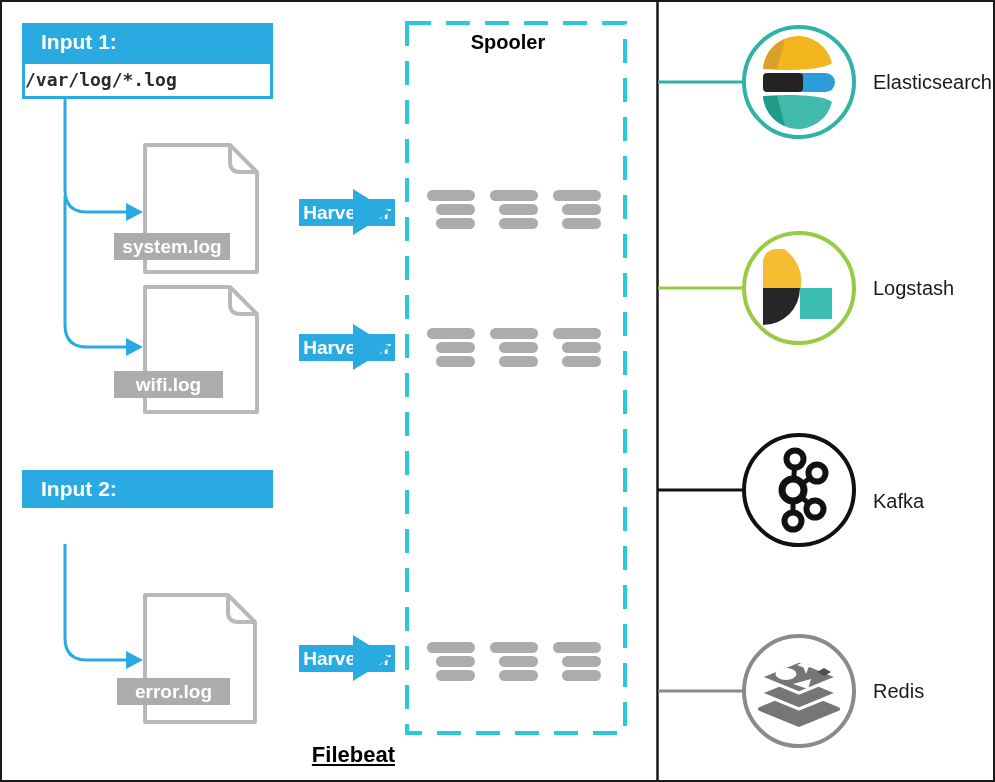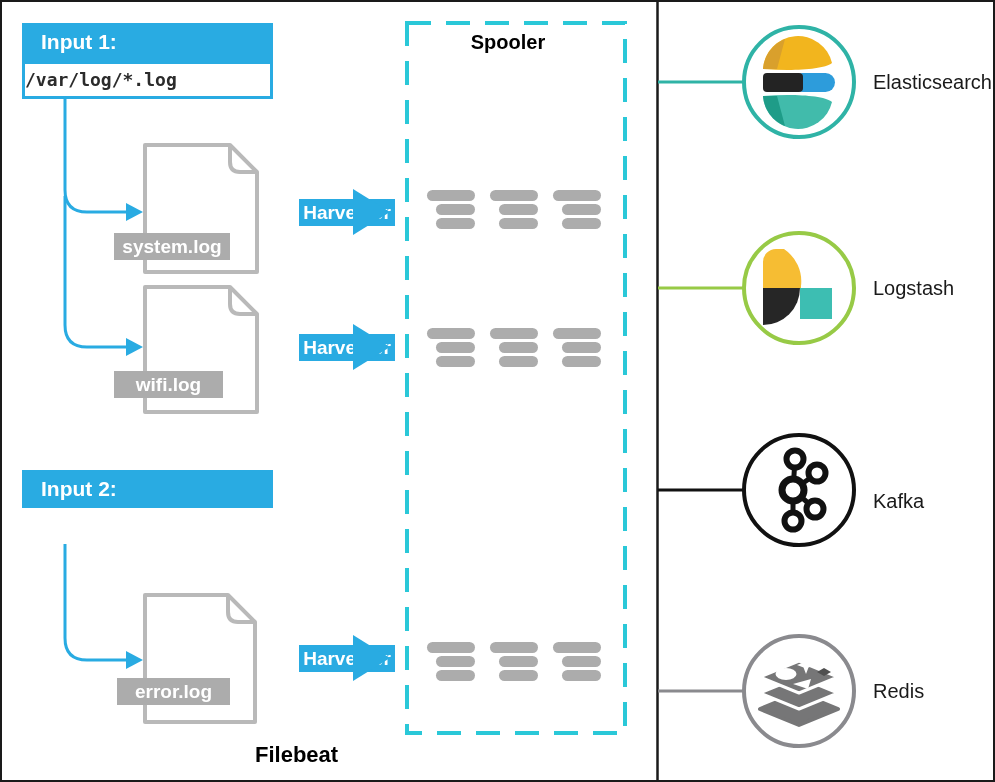--- a/index.html
+++ b/index.html
@@ -27,21 +27,21 @@
     left:257px;width:96px;height:27px;background:var(--blue);
     color:#fff;font-weight:bold;font-size:19px;display:flex;align-items:center;justify-content:center;margin-left:42px;
   }
   .harv-head{
     left:353px;width:0;height:0;
     border-top:23px solid transparent;border-bottom:23px solid transparent;
     border-left:37px solid var(--blue);
   }
   .big-label{color:#000;font-weight:bold;}
   #spooler-label{left:399px;top:31px;width:218px;text-align:center;font-size:20px;}
-  #filebeat-label{left:255px;top:742px;width:140px;text-align:left;font-size:22px;}
+  #filebeat-label{left:255px;top:742px;width:140px;text-align:right;font-size:22px;text-decoration:underline;}
   .out-label{
     left:873px;height:26px;line-height:26px;font-size:20px;color:var(--text-dark);
   }
 </style>
 </head>
 <body>
 
 <div id="stage" style="--blue: #29ABE2; --cyan: #2AC8D8; --gray: #ACACAC; --file-border: #B9B9B9; --text-dark: #1A1A1A;">
 
   <svg id="gfx" viewBox="0 0 995 782">

